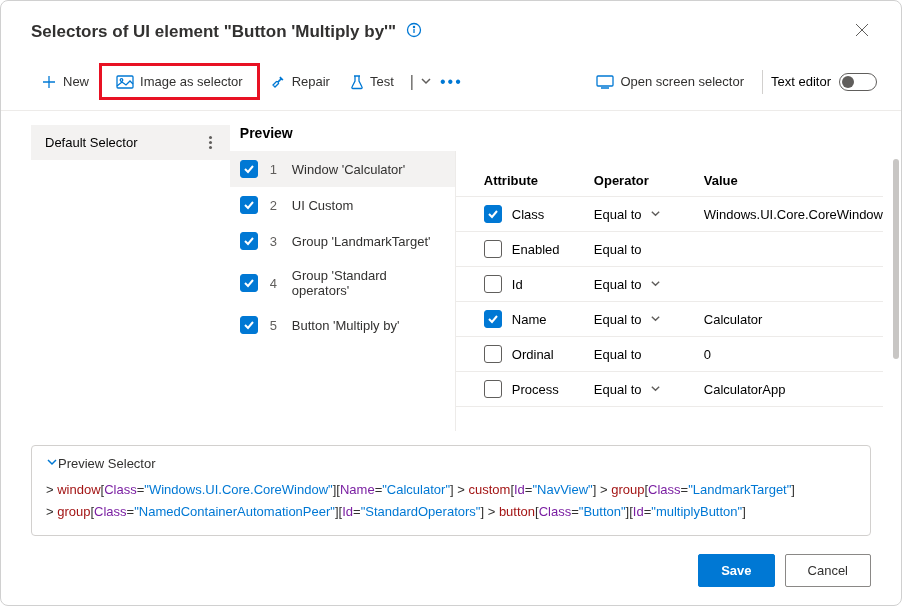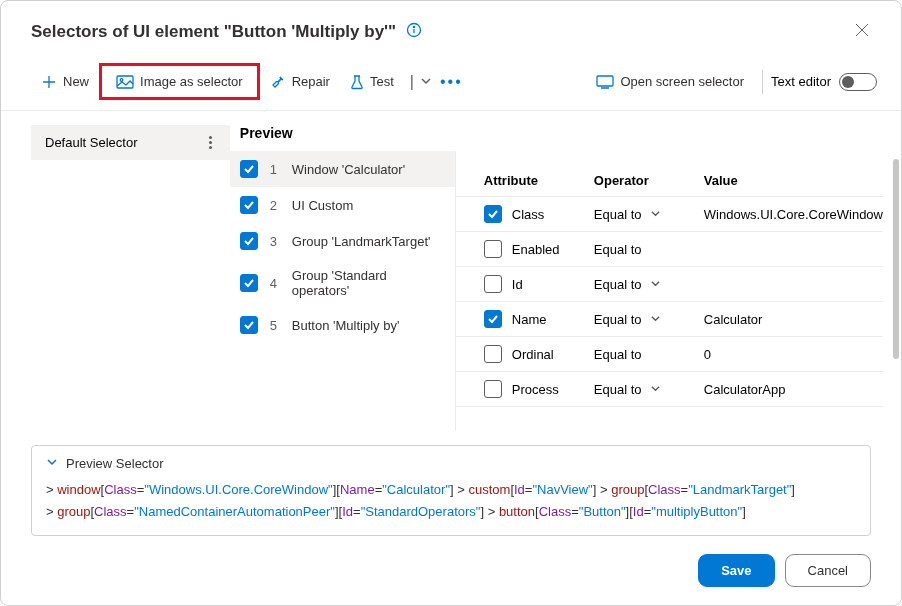--- a/index.html
+++ b/index.html
@@ -44,30 +44,30 @@
 .scrollbar { position: absolute; right: 2px; top: 8px; width: 6px; height: 200px; background: #c8c6c4; border-radius: 3px; }
 
 .checkbox { width: 18px; height: 18px; border: 1px solid #605e5c; border-radius: 3px; flex-shrink: 0; display: flex; align-items: center; justify-content: center; }
 .checkbox.checked { background: #0078d4; border-color: #0078d4; }
 .checkbox.checked svg { display: block; }
 .checkbox svg { display: none; }
 
 .chev { color: #605e5c; }
 
 .preview { margin: 14px 30px 0 30px; border: 1px solid #d2d0ce; border-radius: 4px; padding: 10px 14px 12px 14px; font-size: 13px; }
-.preview-head { display: flex; align-items: center; gap: 8px; color: #323130; margin-bottom: 8px; }
+.preview-head { display: flex; align-items: center; color: #323130; margin-bottom: 8px; }
 .preview-body { font-size: 13px; line-height: 1.7; word-break: break-word; }
 .tok-gt { color: #323130; }
 .tok-tag { color: #a31515; }
 .tok-attr { color: #7a1fa2; }
 .tok-eq { color: #323130; }
 .tok-val { color: #0078d4; }
 
 .footer { position: absolute; bottom: 18px; right: 30px; display: flex; gap: 10px; }
-.btn { padding: 8px 22px; font-size: 13px; border-radius: 9px; cursor: pointer; border: 1px solid; }
+.btn { padding: 8px 22px; font-size: 13px; border-radius: 2px; cursor: pointer; border: 1px solid; }
 .btn-primary { background: #0078d4; color: #fff; border-color: #0078d4; font-weight: 600; }
 .btn-secondary { background: #fff; color: #323130; border-color: #8a8886; }
 </style>
 </head>
 <body>
 
 <div class="header">
   <span class="header-title">Selectors of UI element "Button 'Multiply by'"</span>
   <span class="info-icon">
     <svg width="16" height="16" viewBox="0 0 16 16" fill="none" stroke="currentColor" stroke-width="1.3">

